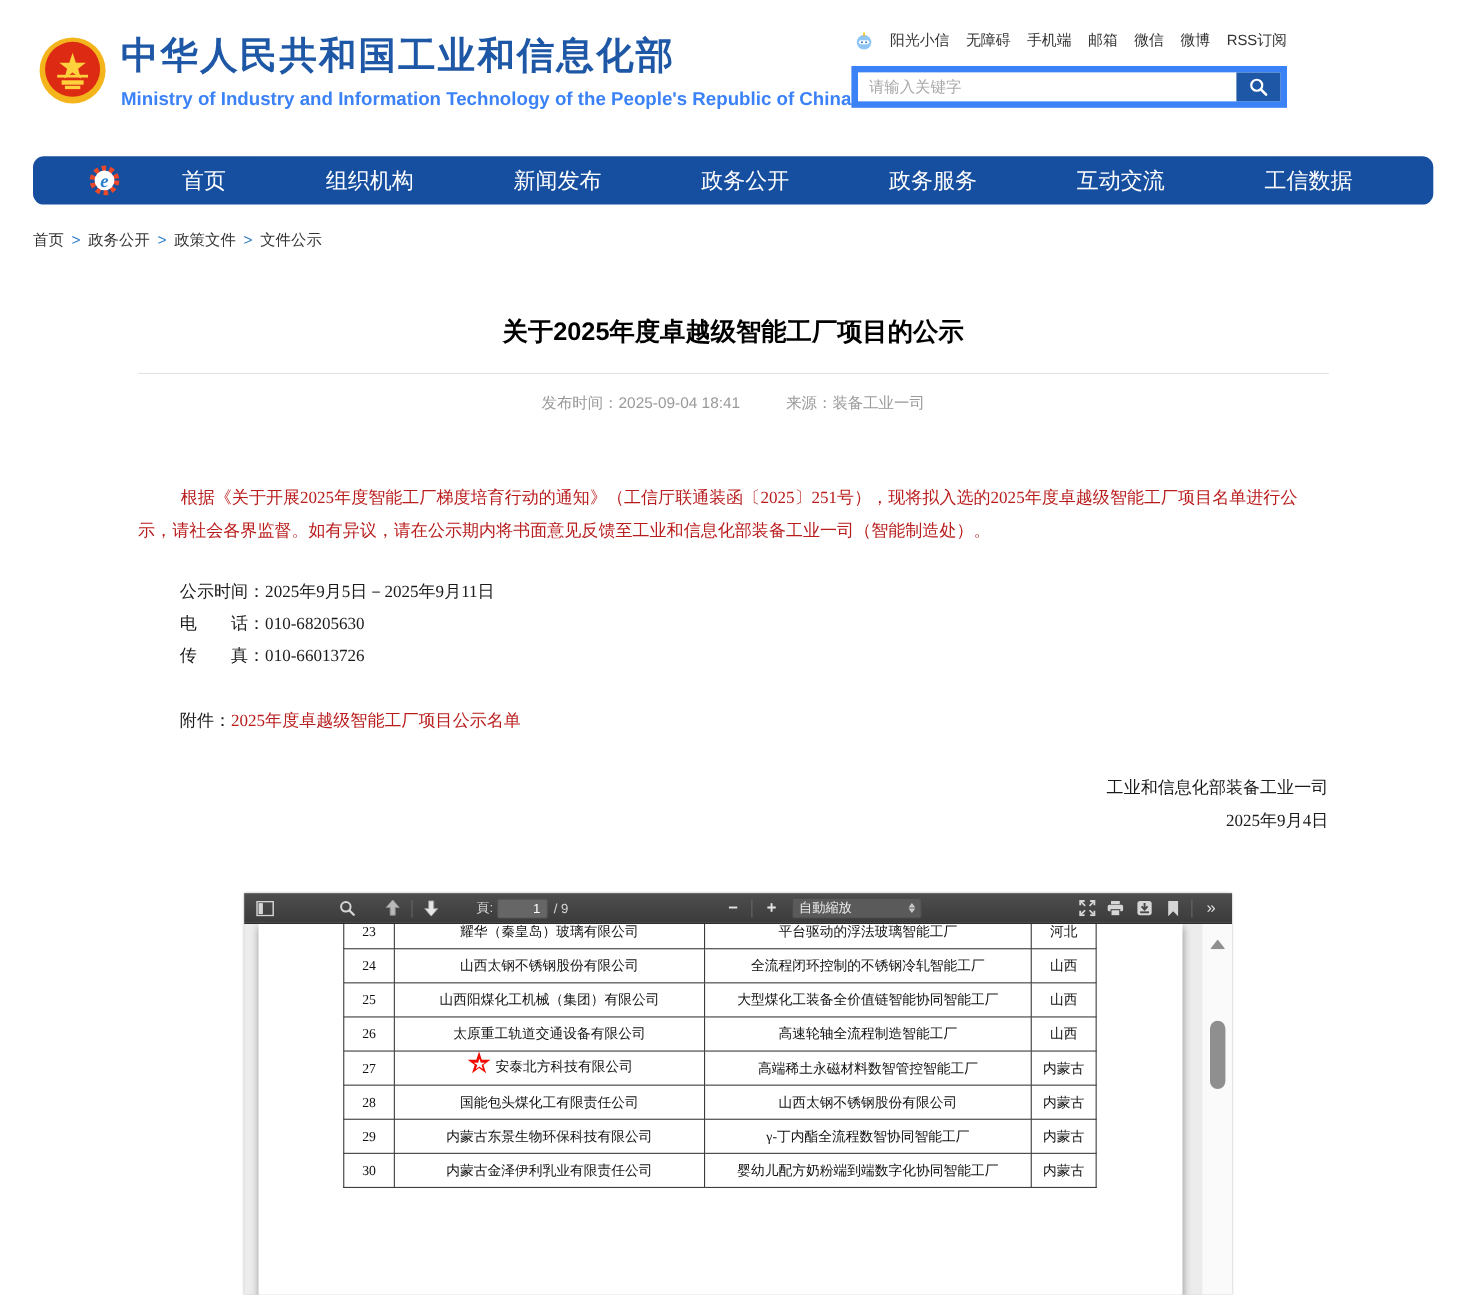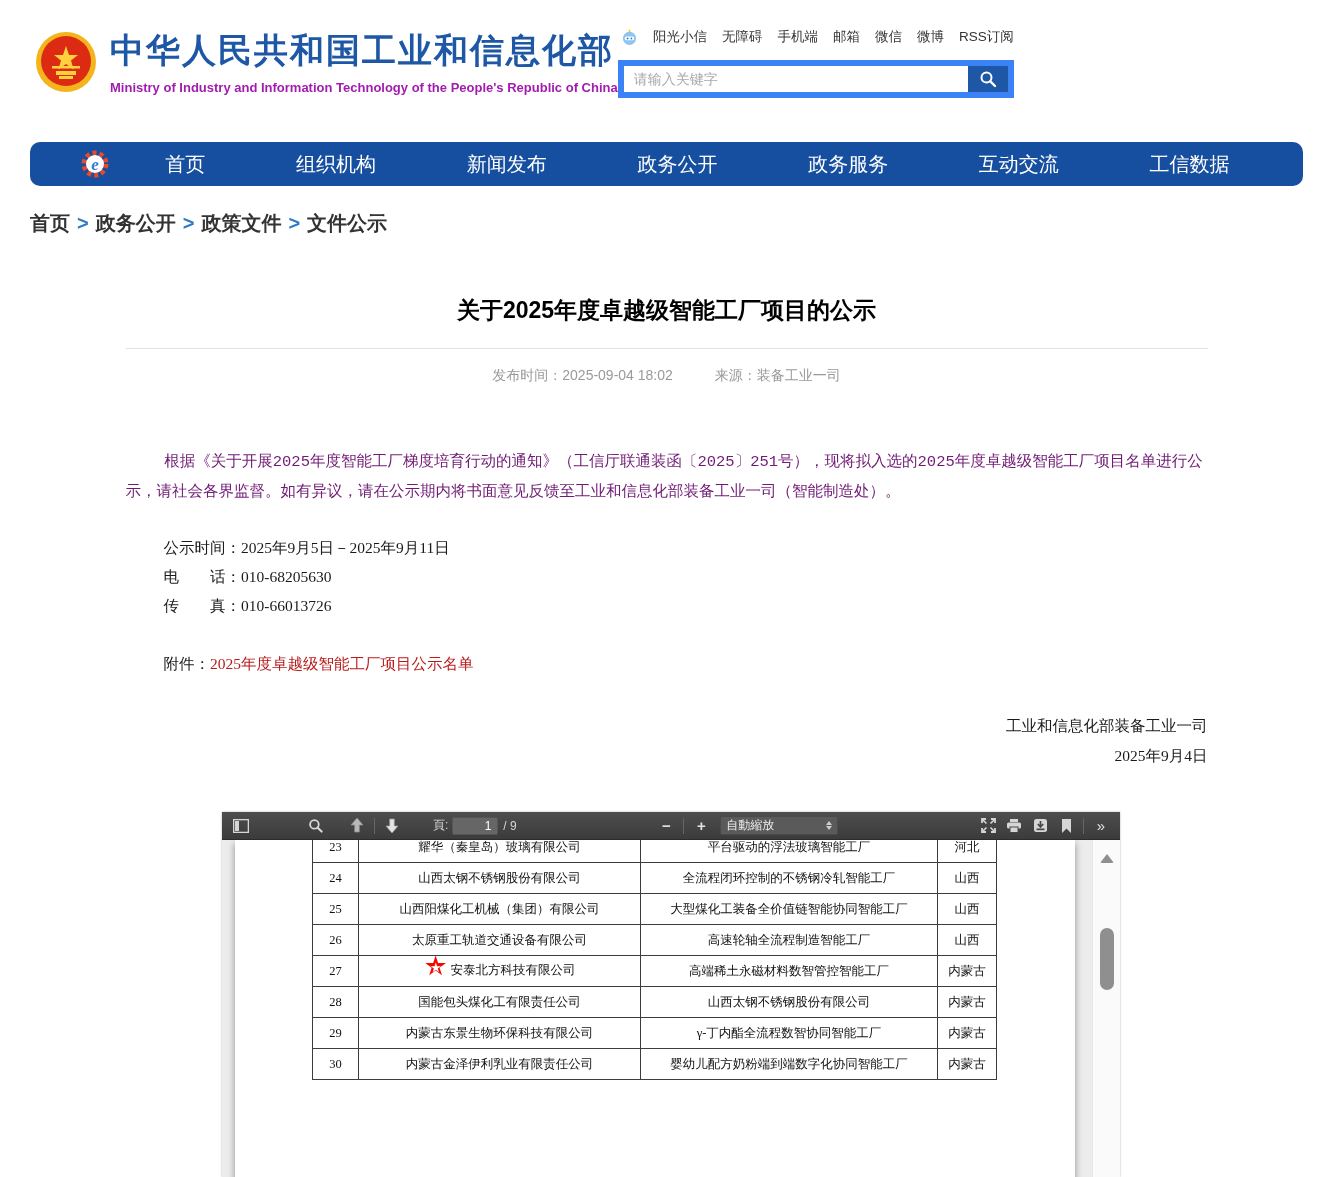--- a/index.html
+++ b/index.html
@@ -8,50 +8,50 @@
     width:1333px; height:1177px; overflow:hidden; position:relative;
     font-family:"Liberation Sans","DejaVu Sans",sans-serif; color:#333;
   }
   
   .site-header { display:flex; align-items:flex-start;
     padding:28px 28px 0 34px; height:130px; }
   .brand { display:flex; align-items:center; gap:12px; }
   .emblem { width:64px; height:64px; flex:0 0 auto; }
   .brand-text .cn { font-size:34px; font-weight:bold; color:#1d57a5; letter-spacing:2px;
     font-family:"Liberation Sans","DejaVu Sans",sans-serif; }
-  .brand-text .en { font-size:13px; color:#a21caf; margin-top:6px; font-weight:bold; }
+  .brand-text .en { font-size:17px; color:#3b82f6; margin-top:6px; font-weight:bold; }
   .header-right { width:396px; }
   .quick-links { display:flex; align-items:center; justify-content:flex-end; gap:15px;
     font-size:13.5px; color:#333; margin-bottom:14px; white-space:nowrap; }
   .quick-links a { color:#333; text-decoration:none; cursor:pointer; }
   .robot-icon { width:17px; height:17px; display:inline-block; }
   .search-box { display:flex; border:6px solid #3b82f6; height:38px; }
   .search-box input { flex:1; border:0; outline:0; padding:0 10px; font-size:14px; color:#333; }
   .search-box input::placeholder { color:#a9a9a9; }
   .search-btn { width:40px; background:#1d57a5; border:0; cursor:pointer;
     display:flex; align-items:center; justify-content:center; }
   
   .main-nav { margin:12px 30px 0 30px; height:44px; background:#164f9f; border-radius:10px;
     display:flex; align-items:center; padding:0 28px 0 50px; }
   .nav-logo { width:30px; height:30px; margin-right:10px; flex:0 0 auto; }
   .nav-items { flex:1; display:flex; justify-content:space-around; align-items:center; }
   .nav-item { color:#fff; font-size:20px; cursor:pointer; text-decoration:none; }
   
-  .breadcrumb { margin:24px 0 0 30px; font-size:20px; color:#333;font-weight:bold; }
+  .breadcrumb { margin:24px 0 0 30px; font-size:14px; color:#333; }
   .breadcrumb a { color:#333; text-decoration:none; cursor:pointer; }
   .breadcrumb .sep { color:#2a7ac7; margin:0 7px; }
   
   .article { width:1082px; margin:0 auto; }
   .article-title { text-align:center; font-size:23px; font-weight:bold; color:#000;
     margin-top:58px; font-family:"Liberation Sans","DejaVu Sans",sans-serif; }
   .title-rule { border:0; border-top:1px solid #e3e3e3; margin-top:22px; }
   .article-meta { text-align:center; color:#999; font-size:14px; margin-top:18px; }
   .article-meta .src { margin-left:38px; }
-  .article-body { margin-top:62px; font-family:Liberation Mono, monospace;
-    font-size:15.5px; color:#701a75; line-height:30px; }
+  .article-body { margin-top:62px; font-family:Liberation Serif, serif;
+    font-size:15.5px; color:#b91c1c; line-height:30px; }
   .article-body p.lead { text-indent:2.5em; }
   .contact { margin-top:26px; padding-left:38px; font-family:"Liberation Serif","DejaVu Serif",serif;
     font-size:15.5px; color:#1a1a1a; line-height:29px; }
   .attachment { margin-top:34px; padding-left:38px; font-family:"Liberation Serif","DejaVu Serif",serif;
     font-size:15.5px; color:#1a1a1a; }
   .attachment a { color:#b91c1c; text-decoration:none; cursor:pointer; }
   .signature { margin-top:36px; text-align:right; font-family:"Liberation Serif","DejaVu Serif",serif;
     font-size:15.5px; color:#1a1a1a; line-height:30px; }
   
   .pdf-viewer { position:absolute; left:222px; top:812px; width:898px; height:365px;
@@ -167,21 +167,21 @@
       <a class="nav-item">工信数据</a>
     </div>
 </nav>
 
 <div class="breadcrumb"><a>首页</a><span class="sep">&gt;</span><a>政务公开</a><span class="sep">&gt;</span><a>政策文件</a><span class="sep">&gt;</span><a>文件公示</a></div>
 
 <main class="article">
   <h1 class="article-title">关于2025年度卓越级智能工厂项目的公示</h1>
   <hr class="title-rule">
   <div class="article-meta">
-    <span>发布时间：2025-09-04 18:02</span>
+    <span>发布时间：2025-09-04 18:41</span>
     <span class="src">来源：装备工业一司</span>
   </div>
   <div class="article-body">
     <p class="lead">根据《关于开展2025年度智能工厂梯度培育行动的通知》（工信厅联通装函〔2025〕251号），现将拟入选的2025年度卓越级智能工厂项目名单进行公示，请社会各界监督。如有异议，请在公示期内将书面意见反馈至工业和信息化部装备工业一司（智能制造处）。</p>
   </div>
   <div class="contact">
     <div>公示时间：2025年9月5日－2025年9月11日</div>
     <div>电　　话：010-68205630</div>
     <div>传　　真：010-66013726</div>
   </div>

